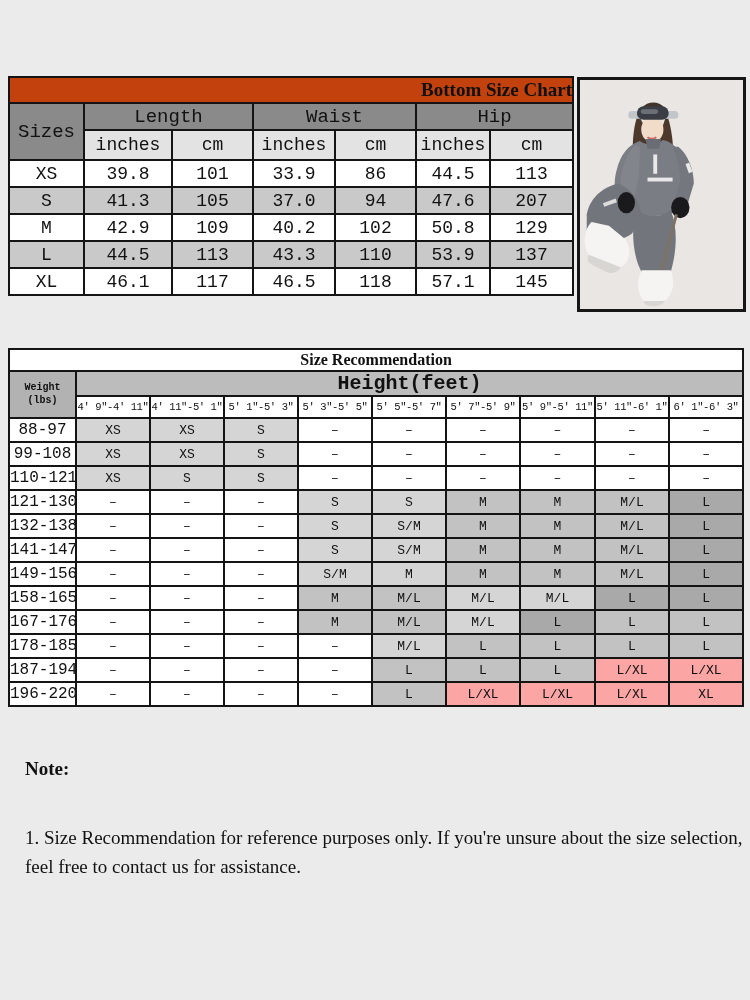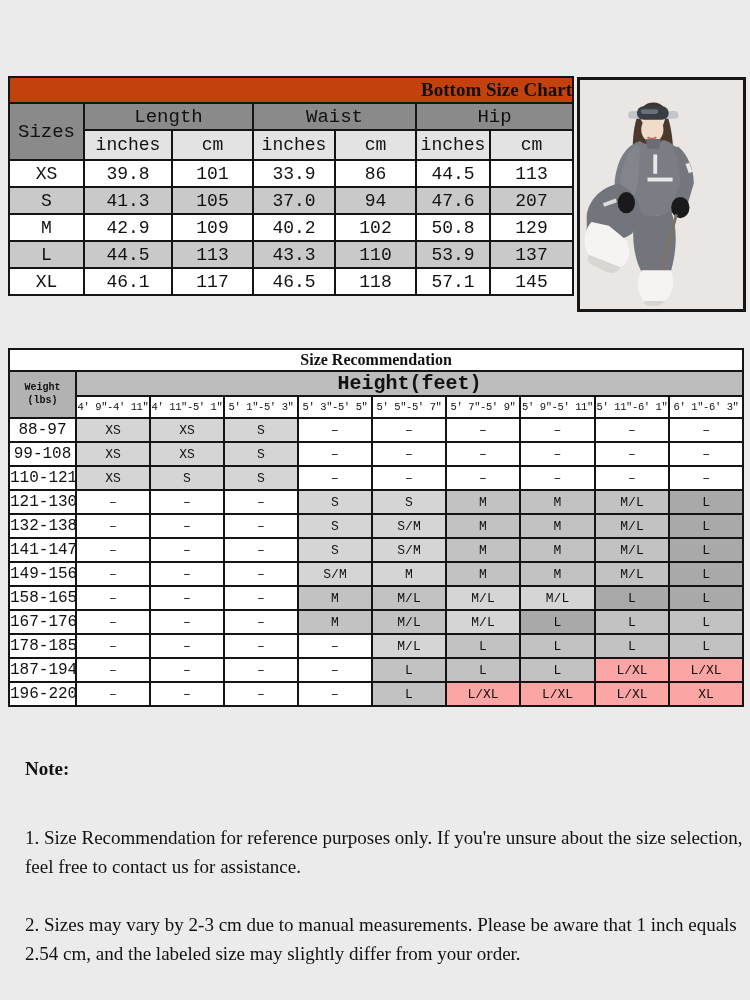--- a/index.html
+++ b/index.html
@@ -351,16 +351,15 @@
           <td class="cell t4">L/XL</td>
           <td class="cell t4">L/XL</td>
           <td class="cell t4">XL</td>
         </tr>
       </tbody>
   </table>
 
   <div class="note">
     <p class="note-heading">Note:</p>
     <p id="note-1">1. Size Recommendation for reference purposes only. If you're unsure about the size selection, feel free to contact us for assistance.</p>
-    <p id="note-2">2. Sizes may vary by 2-3 cm due to manual measurements. Please be aware that 1 inch equals 2.54 cm, and the labeled size may slightly differ from your order.</p>
   </div>
 
 </div>
 
 </body></html>

